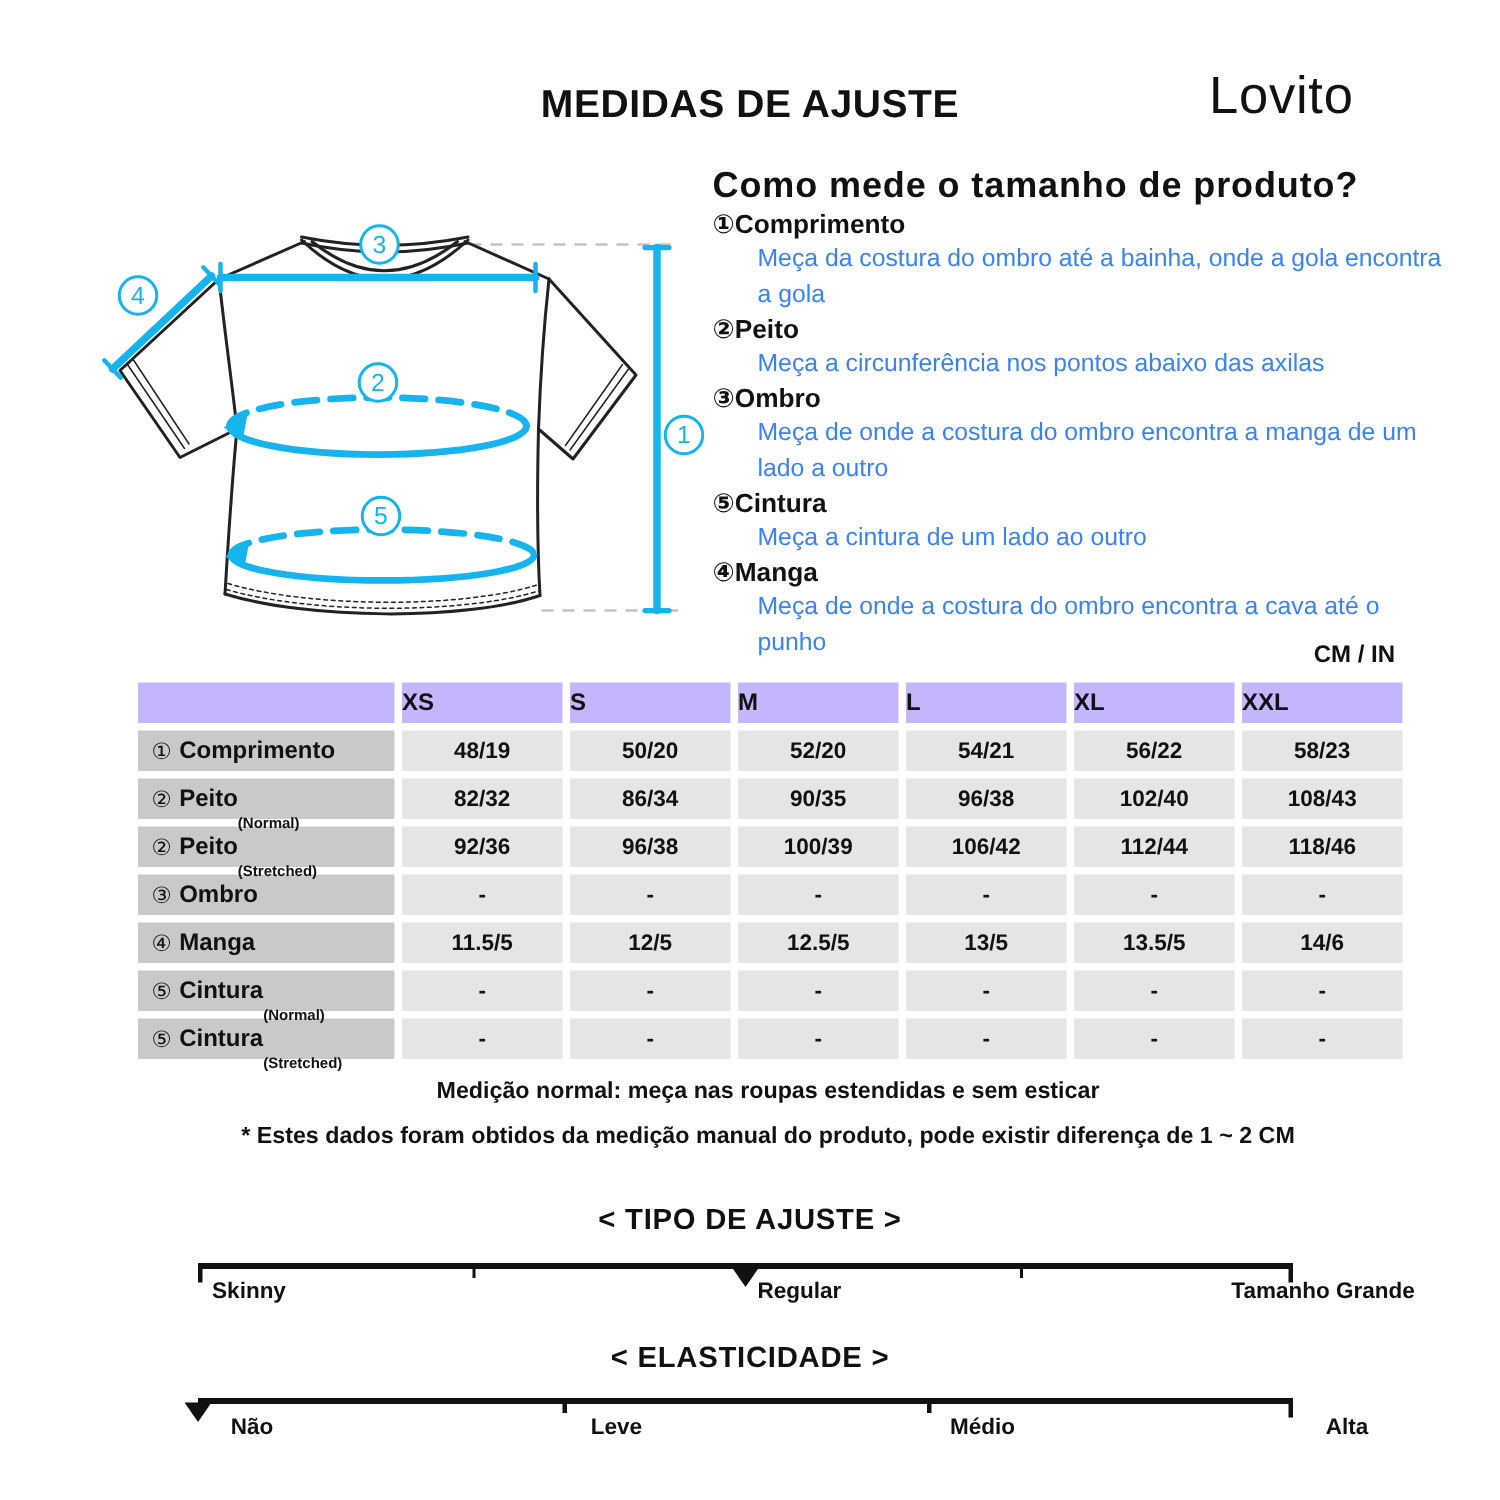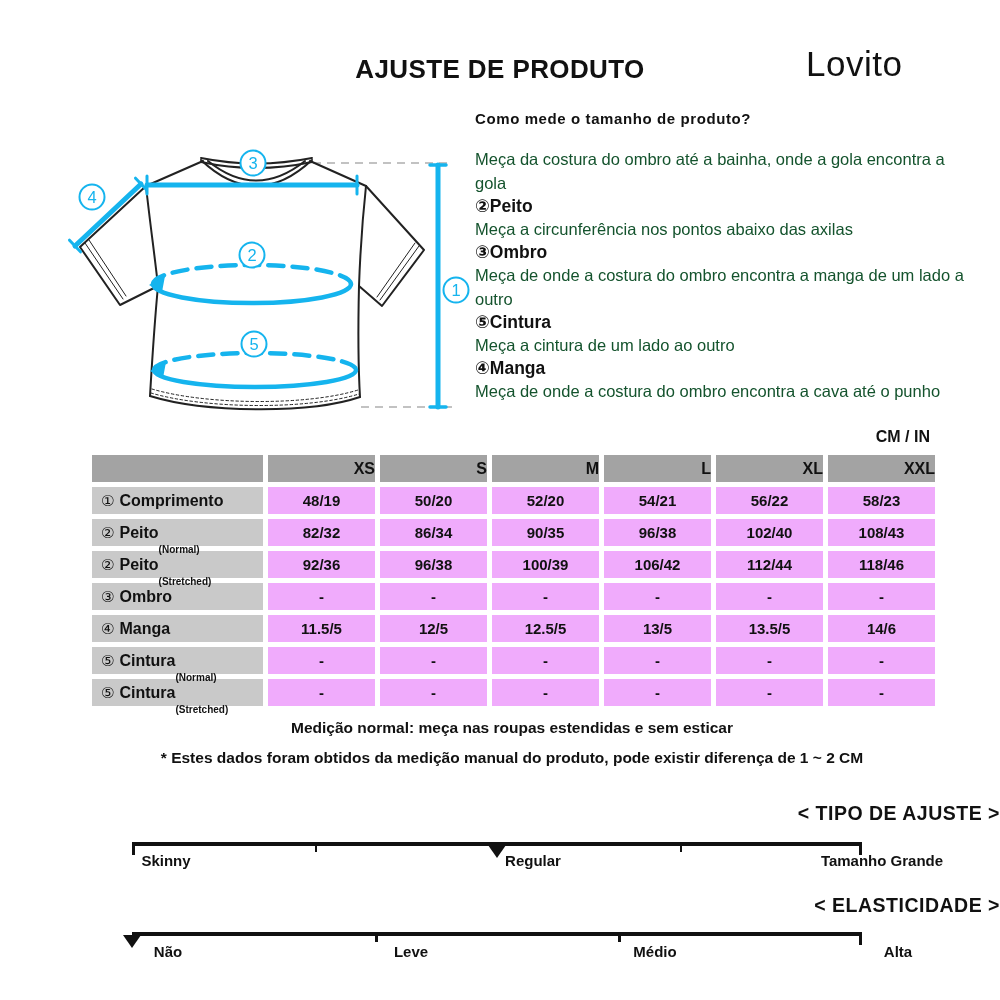--- a/index.html
+++ b/index.html
@@ -12,54 +12,54 @@
 
   
   .page-title{left:0;right:0;top:54px;text-align:center;font-size:26px;font-weight:bold;letter-spacing:.4px;}
   .brand{left:806px;top:44px;font-size:35px;font-weight:normal;letter-spacing:.5px;}
 
   
   .diagram{left:55px;top:128px;width:420px;height:300px;}
 
   
   .guide{left:475px;top:110px;width:492px;}
-  .guide h2{margin:0 0 20px 0;font-size:15px;font-weight:bold;letter-spacing:.6px;}
+  .guide h2{margin:0 0 0 0;font-size:24px;font-weight:bold;letter-spacing:.6px;}
   .gi-label{font-size:17.5px;font-weight:bold;line-height:22px;}
-  .gi-desc{font-size:16.5px;color:#14532d;line-height:24px;}
+  .gi-desc{font-size:16.5px;color:#3b82f6;line-height:24px;margin-left:30px;}
 
   
   .unit{right:70px;top:428px;font-size:16px;font-weight:bold;}
   .tbl{left:92px;top:455px;width:843px;display:grid;
        grid-template-columns:171px repeat(6,1fr);gap:5px;}
   .cell{height:27px;font-weight:bold;}
-  .cell.head{background:#a3a3a3;text-align:right;line-height:27px;font-size:16px;}
+  .cell.head{background:#c4b5fd;text-align:left;line-height:27px;font-size:16px;}
   .cell.lab{background:#c9c9c9;display:flex;align-items:center;padding-left:9px;font-size:16px;}
-  .cell.val{background:#f0abfc;text-align:center;line-height:27px;font-size:15px;}
+  .cell.val{background:#e5e5e5;text-align:center;line-height:27px;font-size:15px;}
   .cnum{font-weight:normal;font-size:15px;margin-right:5px;}
   .lsub{font-size:10px;position:relative;top:3px;letter-spacing:0;margin-top:27px;}
 
   
   .notes{left:0;right:0;top:714px;text-align:center;font-size:15.5px;font-weight:bold;line-height:27px;margin-left:24px;}
   .notes .n3{margin-top:3px;}
 
   
-  .scale-head{left:0;right:0;text-align:right;font-size:19.5px;font-weight:bold;letter-spacing:.5px;}
+  .scale-head{left:0;right:0;text-align:center;font-size:19.5px;font-weight:bold;letter-spacing:.5px;}
   .scaleline{left:132px;width:730px;height:16px;}
   .scaleline .bar{position:absolute;left:0;right:0;top:0;height:3.5px;background:#111;}
   .tick{position:absolute;top:0;width:2.5px;background:#111;}
   .tick.end{height:13px;width:3px;}
   .tick.mid{height:10px;}
   .tri{position:absolute;top:3px;width:0;height:0;transform:translateX(-50%);
        border-left:9px solid transparent;border-right:9px solid transparent;border-top:13px solid #111;}
   .slabel{position:absolute;font-size:15px;font-weight:bold;white-space:nowrap;transform:translateX(-50%);margin-left:36px;}
 </style>
 </head>
 <body>
 
-<div class="abs page-title">AJUSTE DE PRODUTO</div>
+<div class="abs page-title">MEDIDAS DE AJUSTE</div>
 <div class="abs brand">Lovito</div>
 
 <svg class="abs diagram" viewBox="0 0 420 300" xmlns="http://www.w3.org/2000/svg">
 
   <g stroke="#c2c2c2" stroke-width="1.8" stroke-dasharray="8 6" fill="none">
     <path d="M258,35 L397,35"></path>
     <path d="M306,279 L397,279"></path>
   </g>
 
   <g stroke="#222" stroke-width="2" fill="none" stroke-linejoin="round" stroke-linecap="round">
@@ -139,20 +139,21 @@
       <circle cx="401" cy="162" r="12.5" fill="#fff" stroke="#15b4ee" stroke-width="2"></circle>
       <text x="401" y="167.5">1</text>
     </g>
   </g>
 </svg>
 
 <div class="abs guide">
   <h2>Como mede o tamanho de produto?</h2>
 
   <div>
+    <div class="gi-label"><span>①</span><span>Comprimento</span></div>
     <div class="gi-desc">Meça da costura do ombro até a bainha, onde a gola encontra a gola</div>
   </div>
   <div>
     <div class="gi-label"><span>②</span><span>Peito</span></div>
     <div class="gi-desc">Meça a circunferência nos pontos abaixo das axilas</div>
   </div>
   <div>
     <div class="gi-label"><span>③</span><span>Ombro</span></div>
     <div class="gi-desc">Meça de onde a costura do ombro encontra a manga de um lado a outro</div>
   </div>

